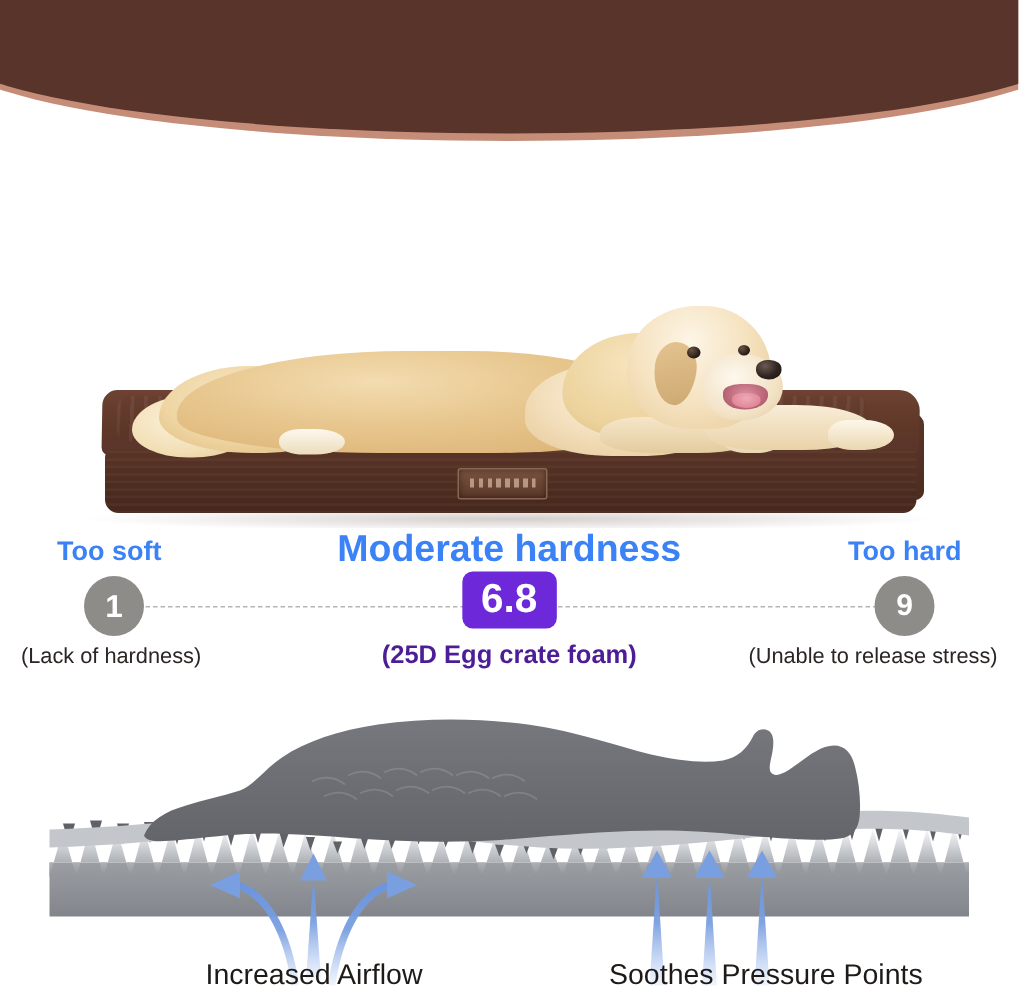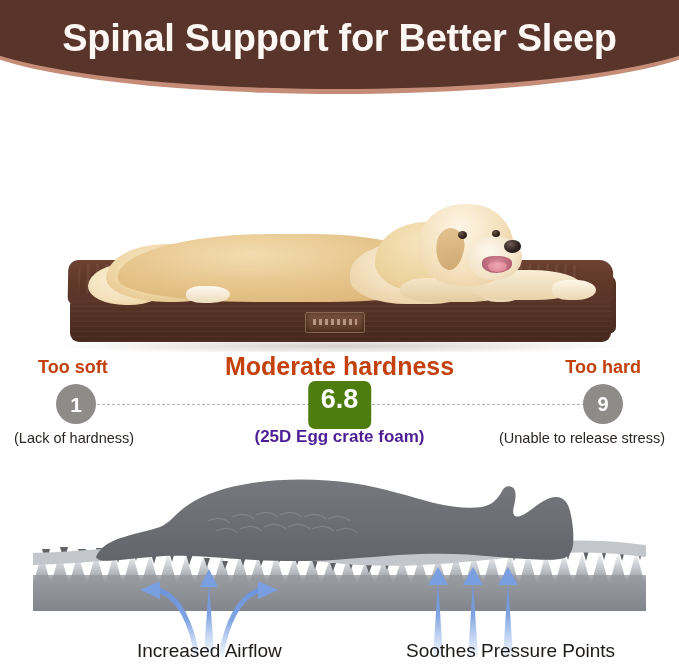--- a/index.html
+++ b/index.html
@@ -174,42 +174,42 @@
   }
   .dog-paw-back{
     position:absolute;left:86px;top:78px;width:44px;height:17px;
     background:linear-gradient(180deg,#fdf8ee,#ecdcbc);
     border-radius:36% 48% 48% 40% / 48% 54% 54% 48%;
   }
 
   
   .scale{position:absolute;left:0;top:352px;width:679px;height:105px;}
   .scale-label{
-    position:absolute;font-weight:bold;color:#c2410c;white-space:nowrap;
+    position:absolute;font-weight:bold;color:#3b82f6;white-space:nowrap;
   }
   .lbl-soft{left:38px;top:5px;font-size:18px;}
   .lbl-mod{left:0;top:0px;width:679px;text-align:center;font-size:25px;}
   .lbl-hard{right:38px;top:5px;font-size:18px;}
 
   .scale-line{
     position:absolute;left:92px;top:52px;width:498px;height:0;
     border-top:1px dashed #b9b4b0;
   }
   .dot{
     position:absolute;top:32px;width:40px;height:40px;border-radius:50%;
     background:#8e8c89;
     display:flex;align-items:center;justify-content:center;
     color:#ffffff;font-size:21px;font-weight:bold;line-height:1;
   }
   .dot-1{left:56px;}
   .dot-10{right:56px;font-size:20px;}
   .badge{
     position:absolute;left:50%;top:29px;transform:translateX(-50%);
-    background:#4d7c0f;border-radius:7px;
-    padding:4px 13px 16px 13px;
+    background:#6d28d9;border-radius:7px;
+    padding:4px 13px 6px 13px;
     color:#ffffff;font-size:27px;font-weight:bold;line-height:1.05;
   }
   .cap{
     position:absolute;top:78px;white-space:nowrap;color:#2b2523;font-size:14.5px;
   }
   .cap-left{left:14px;}
   .cap-mid{left:0;width:679px;text-align:center;font-weight:bold;font-size:17px;color:#4c1d95;top:75px;}
   .cap-right{right:14px;}
 
   
@@ -223,21 +223,20 @@
   .foot-pressure{left:370px;margin-left:36px;}
 </style>
 </head>
 <body>
 
 <div id="page">
 
   <div class="header-wrap">
     <div class="header-accent"></div>
     <div class="header-band"></div>
-    <div class="header-title">Spinal Support for Better Sleep</div>
   </div>
 
   <div class="photo-area">
     <div class="bed-shadow"></div>
     <div class="bed">
       <div class="bed-right"></div>
       <div class="bed-top">
         <div class="bed-top-sheen"></div>
       </div>
       <div class="bed-front"></div>

